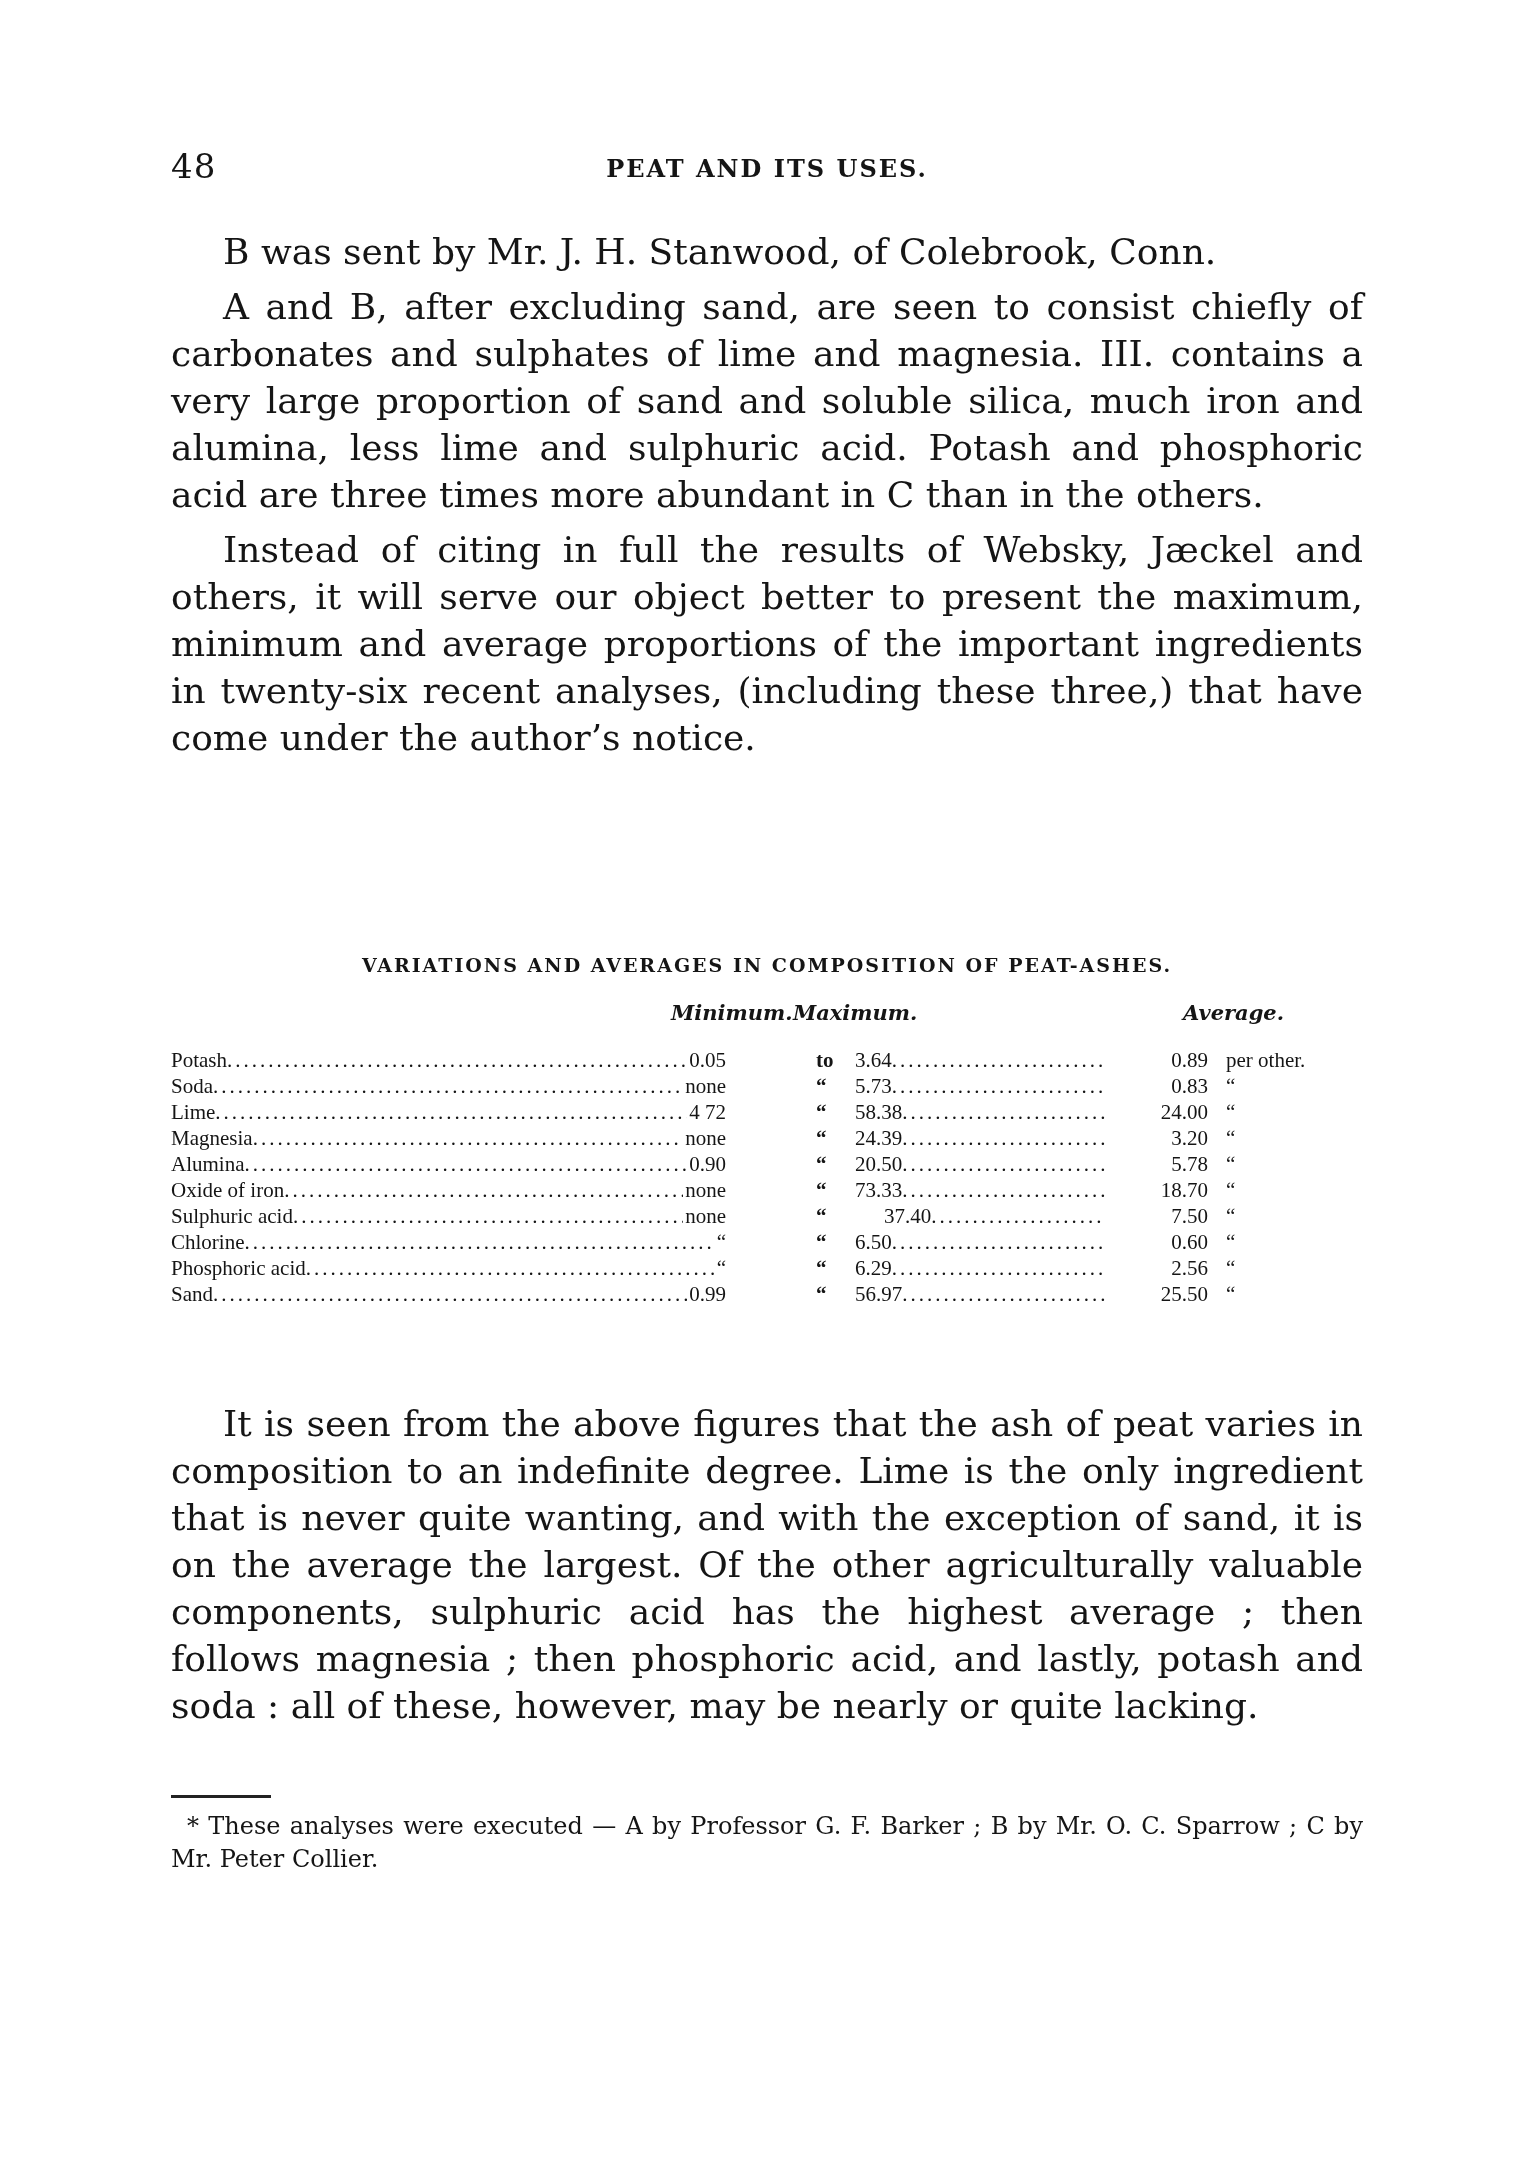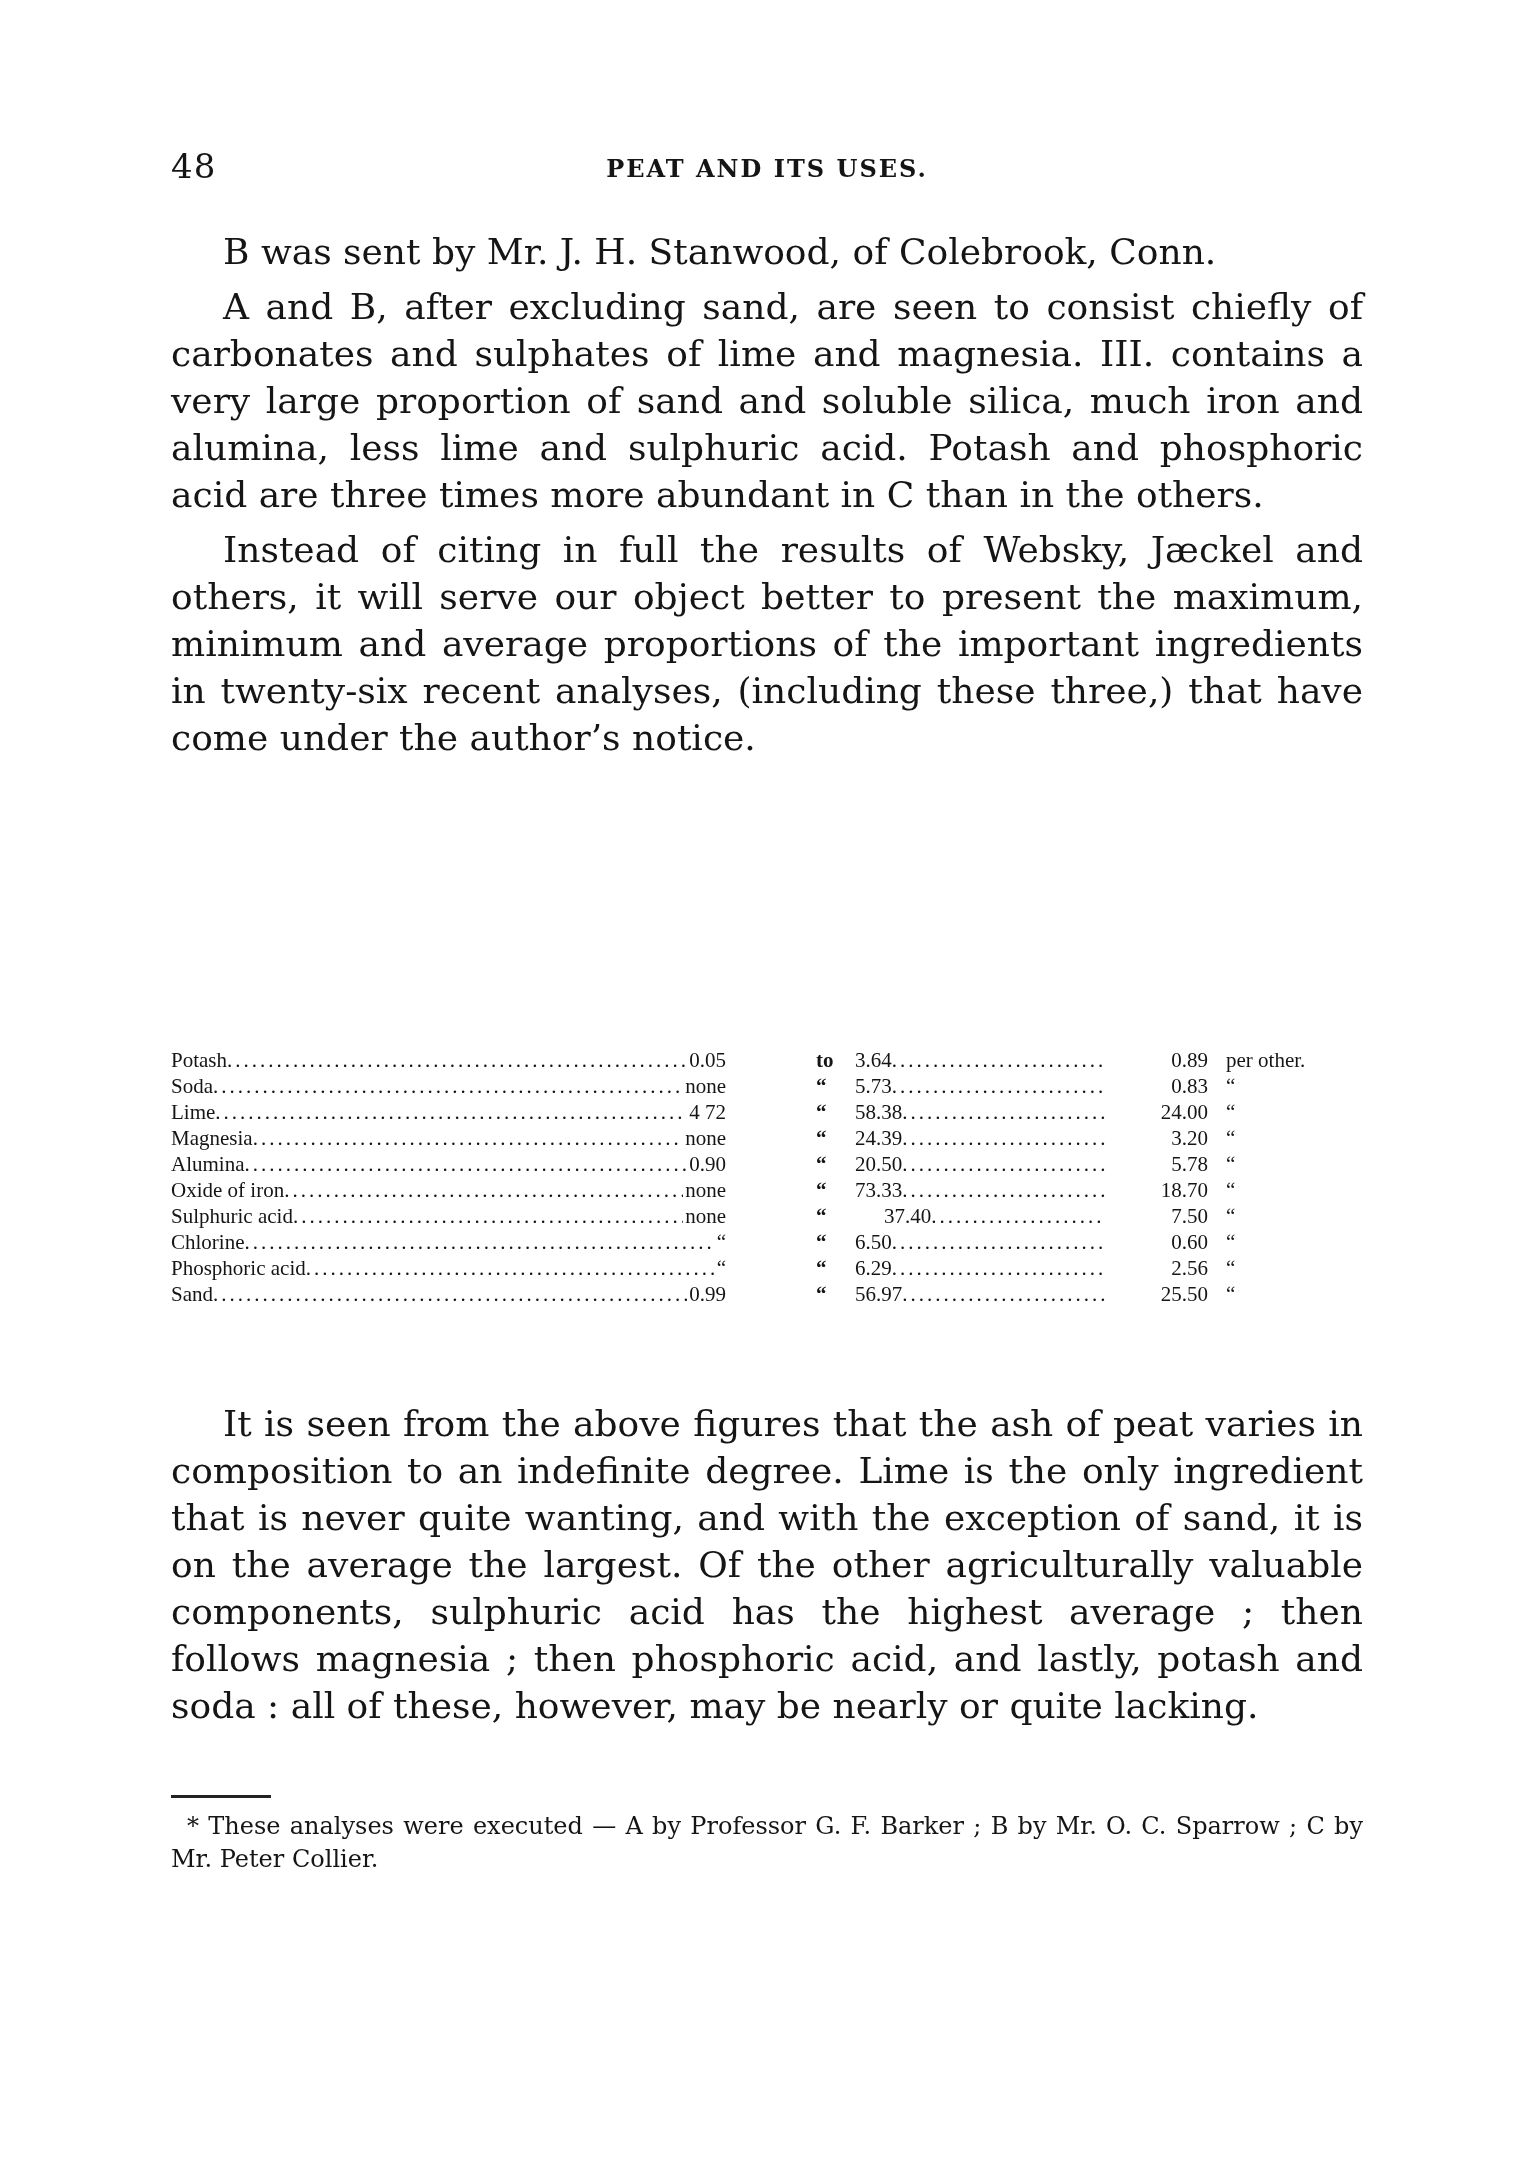--- a/index.html
+++ b/index.html
@@ -44,21 +44,27 @@
     <span class="page-number">48</span>
     <div class="running-title">PEAT AND ITS USES.</div>
   </div>
 
   <div class="body-text" style="top:228px;">
     <p class="para">B was sent by Mr. J. H. Stanwood, of Colebrook, Conn.</p>
     <p class="para">A and B, after excluding sand, are seen to consist chiefly of carbonates and sulphates of lime and magnesia. III. contains a very large proportion of sand and soluble silica, much iron and alumina, less lime and sulphuric acid. Potash and phosphoric acid are three times more abundant in C than in the others.</p>
     <p class="para">Instead of citing in full the results of Websky, Jæckel and others, it will serve our object better to present the maximum, minimum and average proportions of the important ingredients in twenty-six recent analyses, (including these three,) that have come under the author’s notice.</p>
   </div>
 
+  <div class="table-title">VARIATIONS AND AVERAGES IN COMPOSITION OF PEAT-ASHES.</div>
 
+  <div class="table-head">
+    <span class="th-min">Minimum.</span>
+    <span class="th-max">Maximum.</span>
+    <span class="th-avg">Average.</span>
+  </div>
 
   <div class="table" id="ash-table">
       <div class="row">
         <span class="c-name"><span style="position: static;">Potash</span><span class="dots" style="position: static;">....................................................................</span></span>
         <span class="c-min">0.05</span>
         <span class="c-to">to</span>
         <span class="c-max"><span style="position: static;">3.64</span><span class="dots" style="position: static; letter-spacing: 3px;">....................................................................</span></span>
         <span class="c-avg">0.89</span>
         <span class="c-unit">per other.</span>
       </div>

